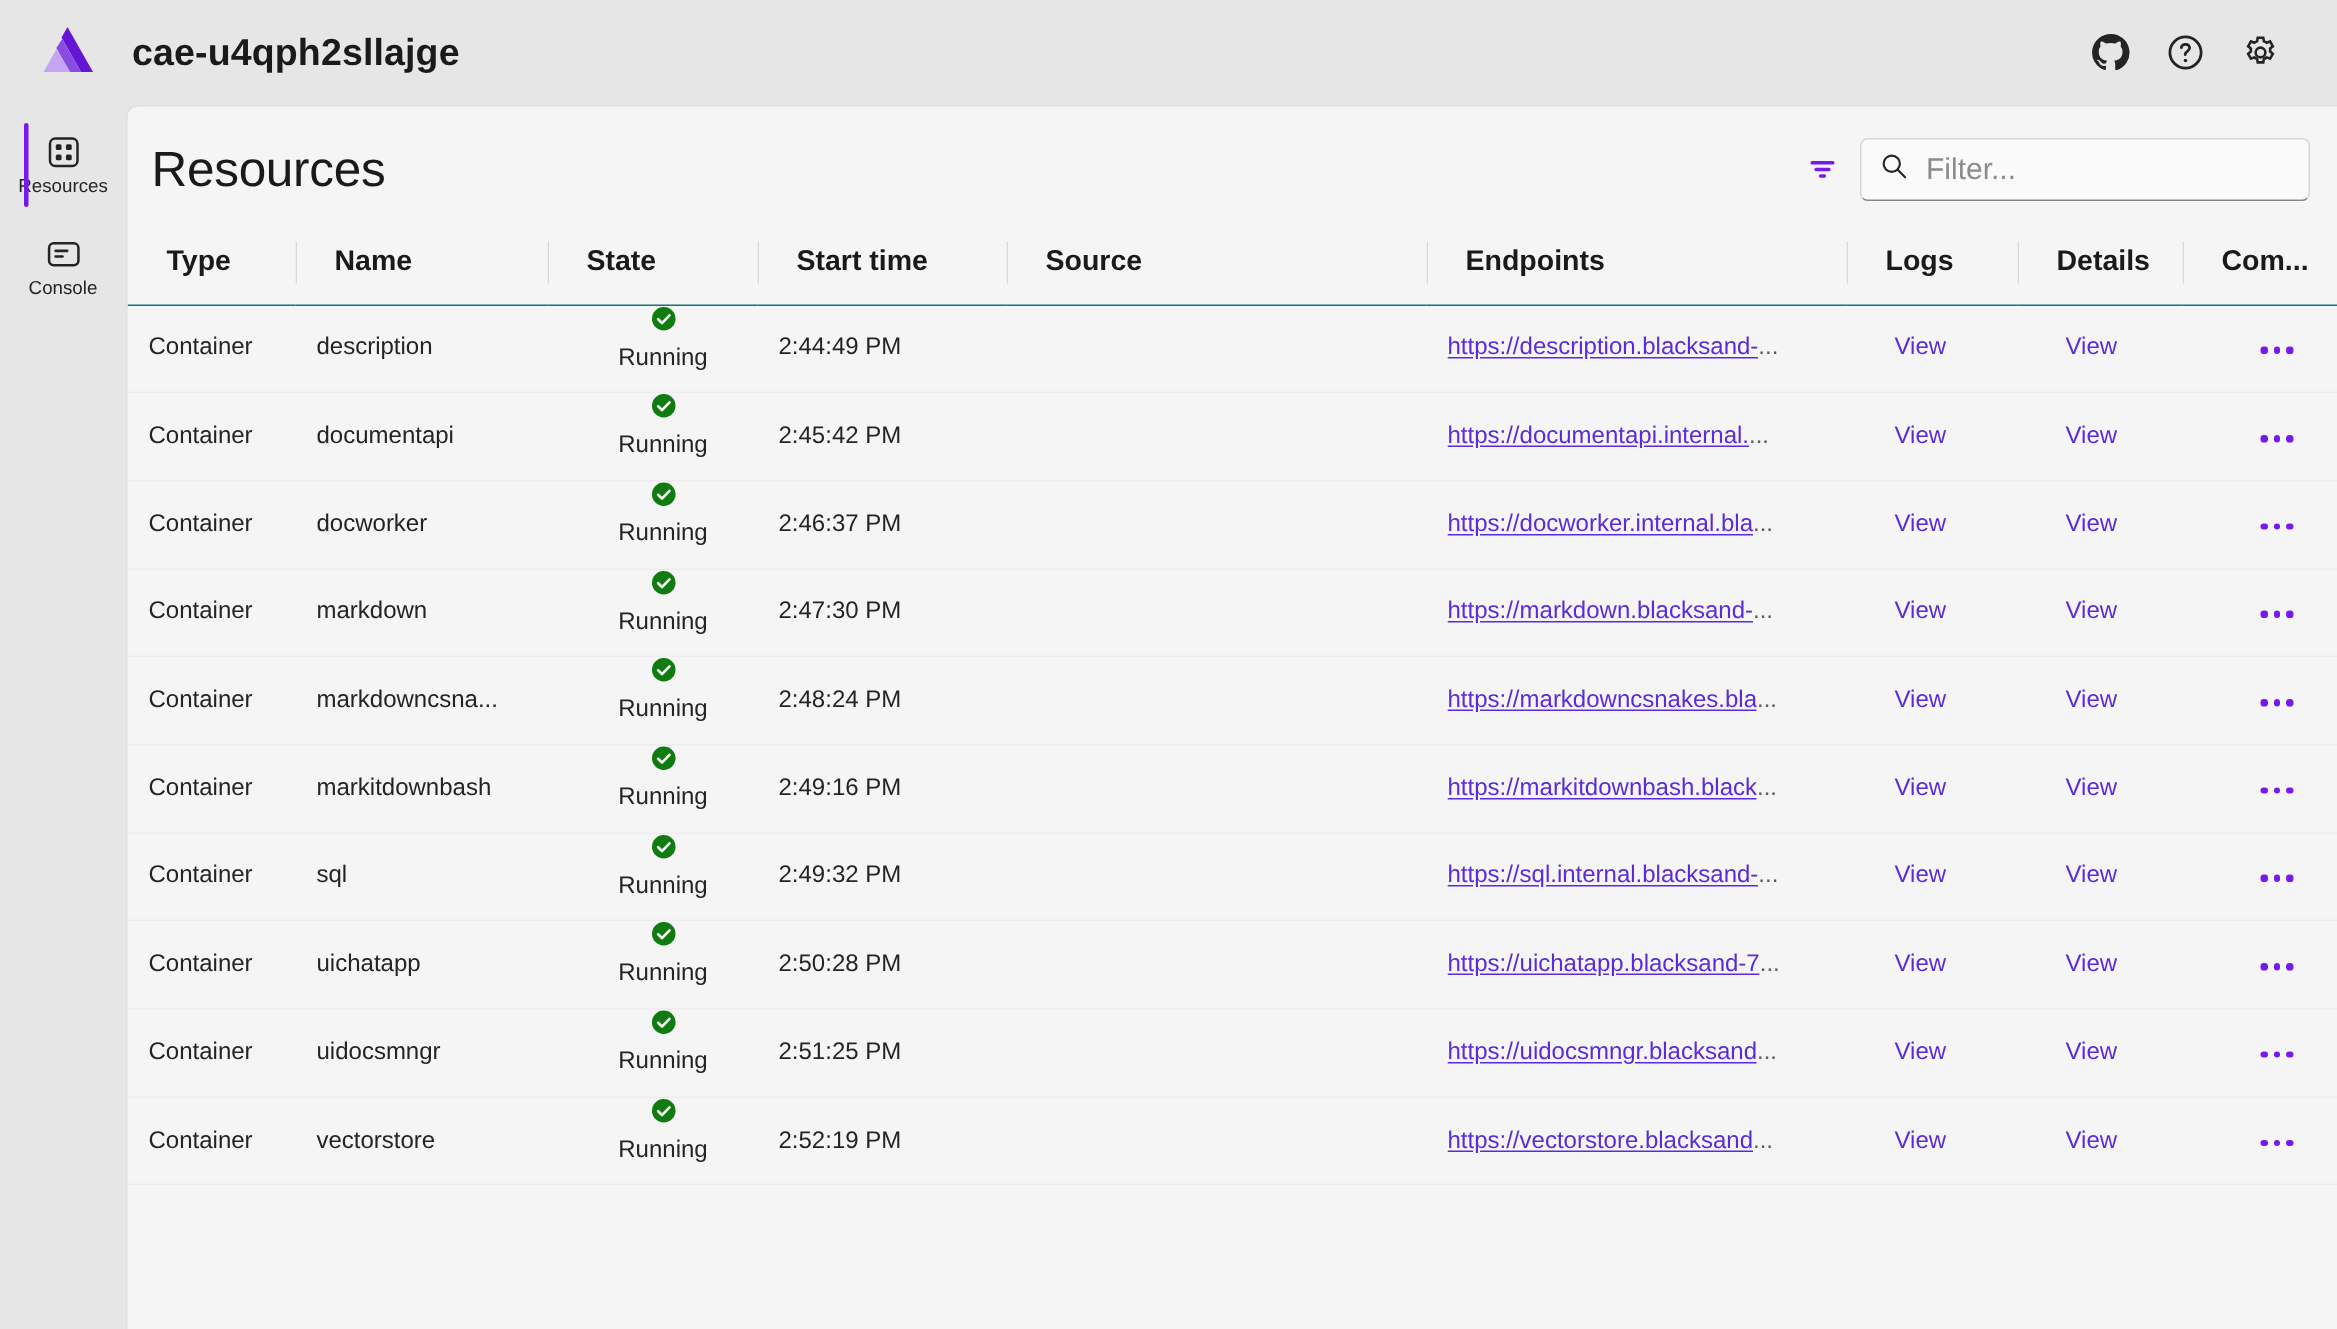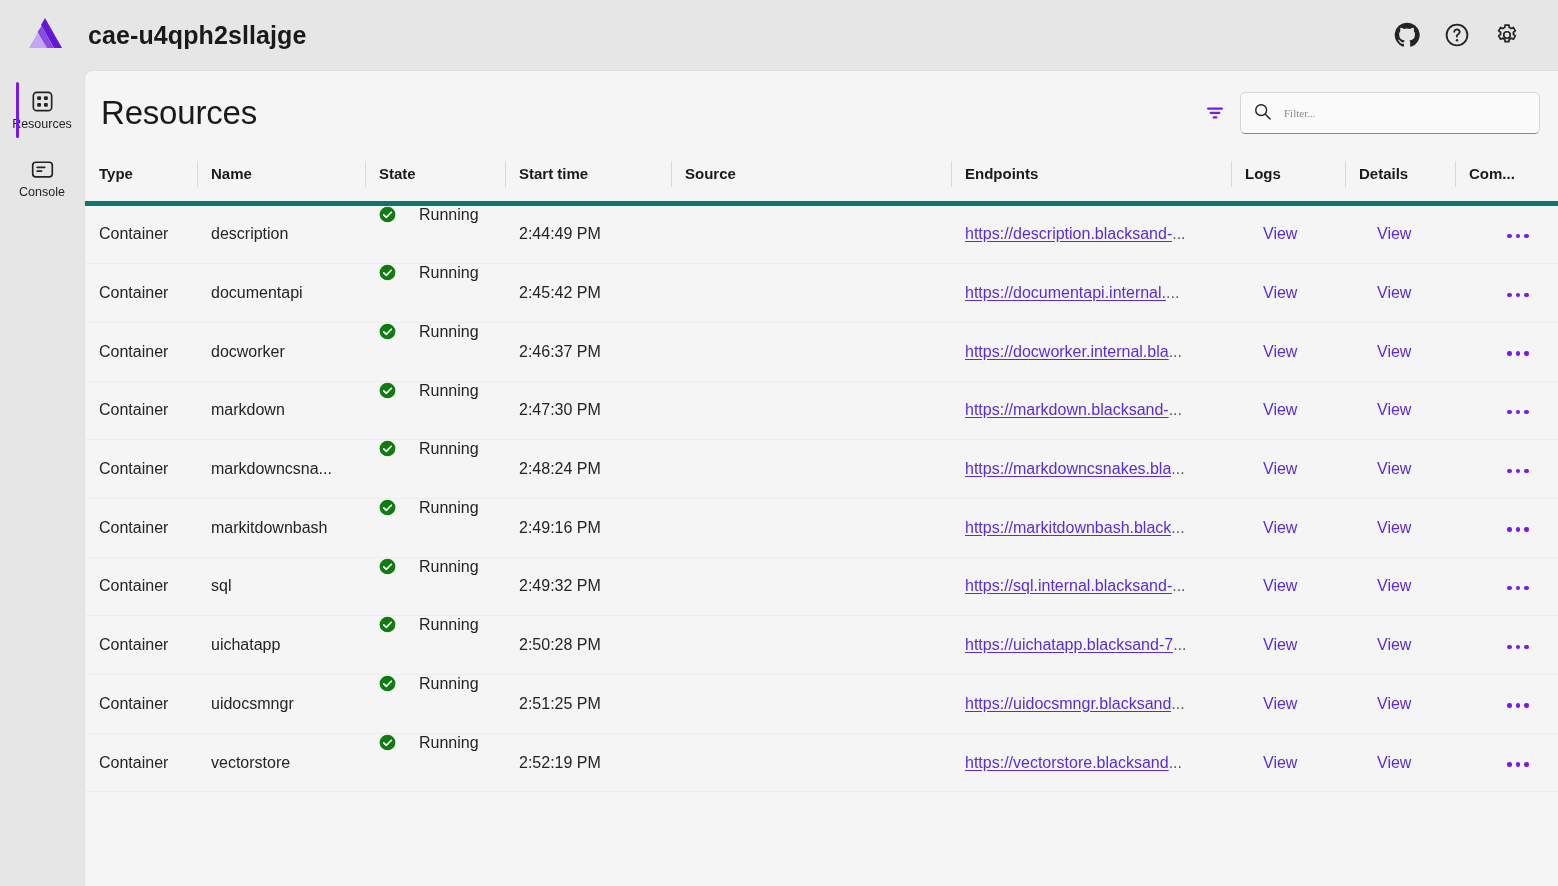--- a/index.html
+++ b/index.html
@@ -128,42 +128,42 @@
     border-bottom: 1px solid #8a8886;
     border-radius: 5px;
     display: flex; align-items: center;
     padding: 0 12px;
     gap: 12px;
   }
   .search-input {
     flex: 1;
     border: none; outline: none;
     background: transparent;
-    font-family: Liberation Serif, serif;
-    font-size: 11px;
+    font-family: Liberation Sans, sans-serif;
+    font-size: 20px;
     color: #4c1d95;
   }
   .search-input::placeholder { color: #8c8c8c; }
 
   
   .table-wrap { flex: 1; overflow: hidden; min-height: 0; }
   table.res-table {
     width: 100%;
     border-collapse: collapse;
     table-layout: fixed;
     font-size: 16px;
   }
   table.res-table th {
     text-align: left;
     font-weight: 700;
-    font-size: 15px;
+    font-size: 19px;
     color: #1b1a19;
-    padding: 12px 0 12px 14px;
+    padding: 12px 0 12px 26px;
     height: 56px;
-    border-bottom: 5px solid #0f766e;
+    border-bottom: 1px solid #0f766e;
     position: relative;
     white-space: nowrap;
     overflow: hidden;
     text-overflow: ellipsis;
   }
   table.res-table th + th::before {
     content: "";
     position: absolute;
     left: 0; top: 14px; bottom: 14px;
     width: 1px;
@@ -183,21 +183,21 @@
   .col-type   { width: 112px; }
   .col-name   { width: 168px; }
   .col-state  { width: 140px; }
   .col-start  { width: 166px; }
   .col-source { width: 280px; }
   .col-end    { width: 280px; }
   .col-logs   { width: 114px; }
   .col-details{ width: 110px; }
   .col-com    { width: 108px; }
 
-  .state-cell { display: flex; align-items: flex-start; gap: 23px; height: 57.7px; }
+  .state-cell { display: flex; align-items: center; gap: 9px; height: 57.7px; flex-direction: column; }
   .ok-icon { width: 17px; height: 17px; display: block; flex: none; }
 
   a.link {
     color: #5b2bd9;
     text-decoration: underline;
     text-underline-offset: 2px;
     cursor: pointer;
   }
   a.link.plain { text-decoration: none; }
   .ellipsis-suffix { color: #5b5b5b; text-decoration: none; }

